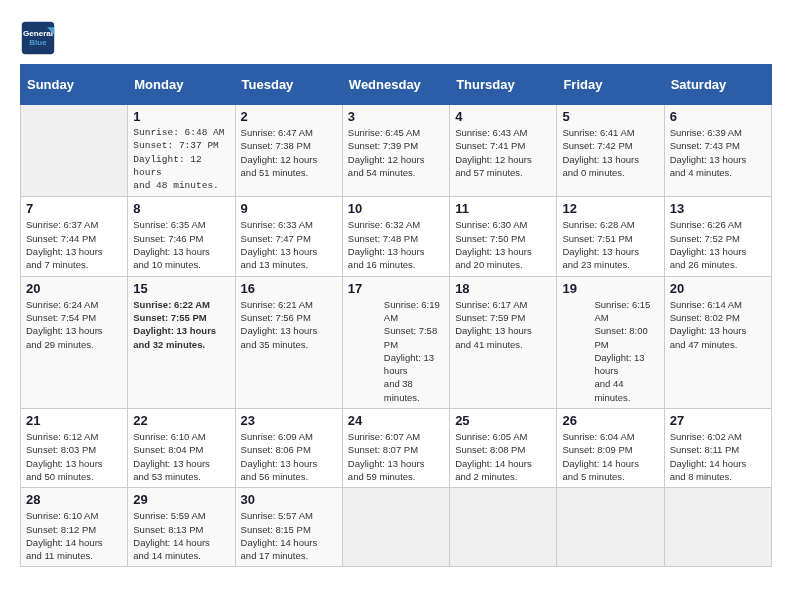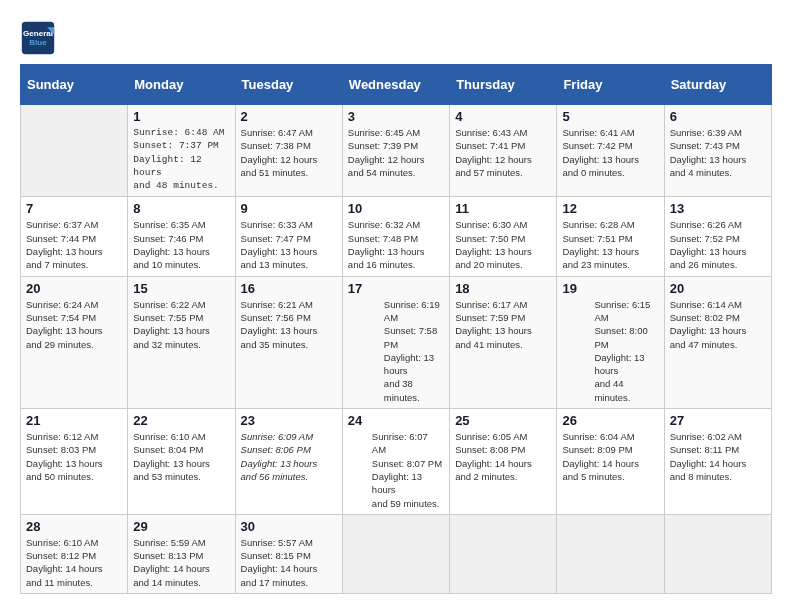--- a/index.html
+++ b/index.html
@@ -209,21 +209,21 @@
       <tr>
         <td>
           <span class="day-num">20</span>
           <div class="day-info" style="white-space: pre-line;">Sunrise: 6:24 AM
 Sunset: 7:54 PM
 Daylight: 13 hours
 and 29 minutes.</div>
         </td>
         <td>
           <span class="day-num">15</span>
-          <div class="day-info" style="white-space: pre-line;">Sunrise: 6:22 AM
+          <div class="day-info" style="white-space: pre-line; font-weight: bold;">Sunrise: 6:22 AM
 Sunset: 7:55 PM
 Daylight: 13 hours
 and 32 minutes.</div>
         </td>
         <td>
           <span class="day-num">16</span>
           <div class="day-info" style="white-space: pre-line;">Sunrise: 6:21 AM
 Sunset: 7:56 PM
 Daylight: 13 hours
 and 35 minutes.</div>
@@ -267,28 +267,28 @@
         </td>
         <td>
           <span class="day-num">22</span>
           <div class="day-info" style="white-space: pre-line;">Sunrise: 6:10 AM
 Sunset: 8:04 PM
 Daylight: 13 hours
 and 53 minutes.</div>
         </td>
         <td>
           <span class="day-num">23</span>
-          <div class="day-info" style="white-space: pre-line; font-style: italic;">Sunrise: 6:09 AM
+          <div class="day-info" style="white-space: pre-line;">Sunrise: 6:09 AM
 Sunset: 8:06 PM
 Daylight: 13 hours
 and 56 minutes.</div>
         </td>
         <td>
           <span class="day-num">24</span>
-          <div class="day-info" style="white-space: pre-line; margin-left: 24px;">Sunrise: 6:07 AM
+          <div class="day-info" style="white-space: pre-line;">Sunrise: 6:07 AM
 Sunset: 8:07 PM
 Daylight: 13 hours
 and 59 minutes.</div>
         </td>
         <td>
           <span class="day-num">25</span>
           <div class="day-info" style="white-space: pre-line;">Sunrise: 6:05 AM
 Sunset: 8:08 PM
 Daylight: 14 hours
 and 2 minutes.</div>

